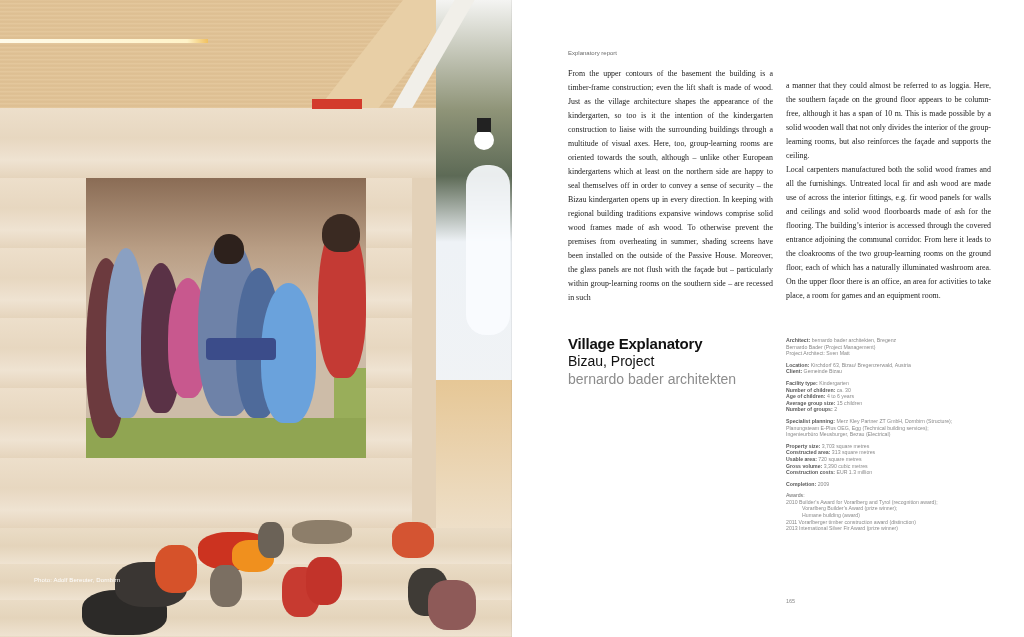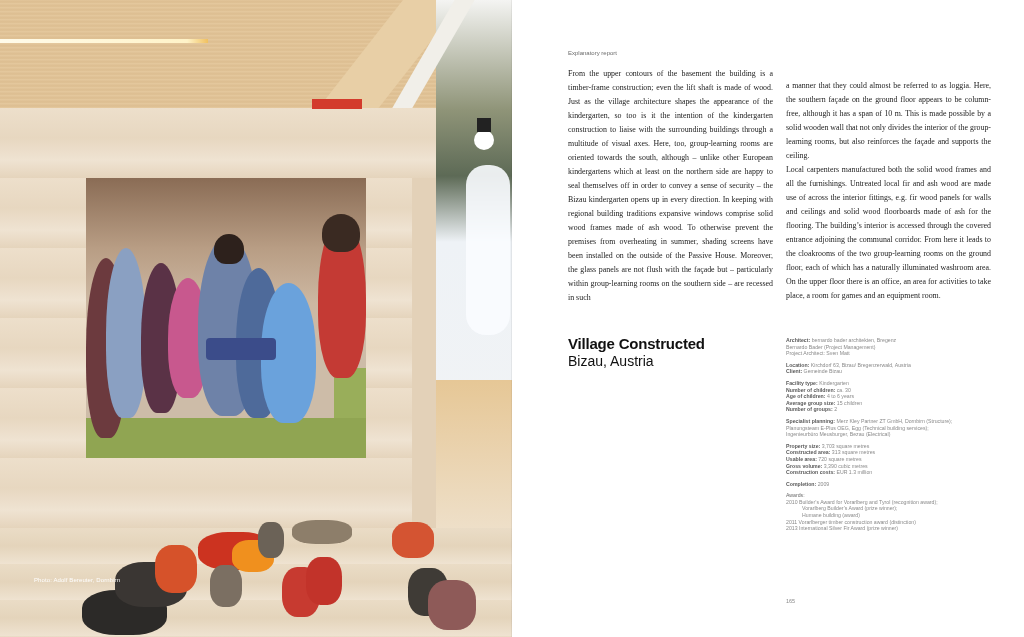--- a/index.html
+++ b/index.html
@@ -175,22 +175,23 @@
   <div class="section-label">Explanatory report</div>
 
   <div class="body-col col-1">
     <p>From the upper contours of the basement the building is a timber-frame construction; even the lift shaft is made of wood. Just as the village architecture shapes the appearance of the kindergarten, so too is it the intention of the kindergarten construction to liaise with the surrounding buildings through a multitude of visual axes. Here, too, group-learning rooms are oriented towards the south, although – unlike other European kindergartens which at least on the northern side are happy to seal themselves off in order to convey a sense of security – the Bizau kindergarten opens up in every direction. In keeping with regional building traditions expansive windows comprise solid wood frames made of ash wood. To otherwise prevent the premises from overheating in summer, shading screens have been installed on the outside of the Passive House. Moreover, the glass panels are not flush with the façade but – particularly within group-learning rooms on the southern side – are recessed in such</p>
   </div>
   <div class="body-col col-2">
     <p>a manner that they could almost be referred to as loggia. Here, the southern façade on the ground floor appears to be column-free, although it has a span of 10 m. This is made possible by a solid wooden wall that not only divides the interior of the group-learning rooms, but also reinforces the façade and supports the ceiling.</p>
     <p>Local carpenters manufactured both the solid wood frames and all the furnishings. Untreated local fir and ash wood are made use of across the interior fittings, e.g. fir wood panels for walls and ceilings and solid wood floorboards made of ash for the flooring. The building’s interior is accessed through the covered entrance adjoining the communal corridor. From here it leads to the cloakrooms of the two group-learning rooms on the ground floor, each of which has a naturally illuminated washroom area. On the upper floor there is an office, an area for activities to take place, a room for games and an equipment room.</p>
   </div>
 
-  <div class="project-title">Village Constructed</div>
-  <div class="project-location">Bizau, Austria</div>
+  <div class="project-title">Village Explanatory</div>
+  <div class="project-location">Bizau, Project</div>
+  <div class="project-architect">bernardo bader architekten</div>
 
   <div class="facts">
     <div class="group">
       <div><span class="k">Architect:</span> <span>bernardo bader architekten, Bregenz</span></div>
       <div>Bernardo Bader (Project Management)</div>
       <div>Project Architect: Sven Matt</div>
     </div>
     <div class="group">
       <div><span class="k">Location:</span> <span>Kirchdorf 63, Bizau/ Bregenzerwald, Austria</span></div>
       <div><span class="k">Client:</span> <span>Gemeinde Bizau</span></div>

